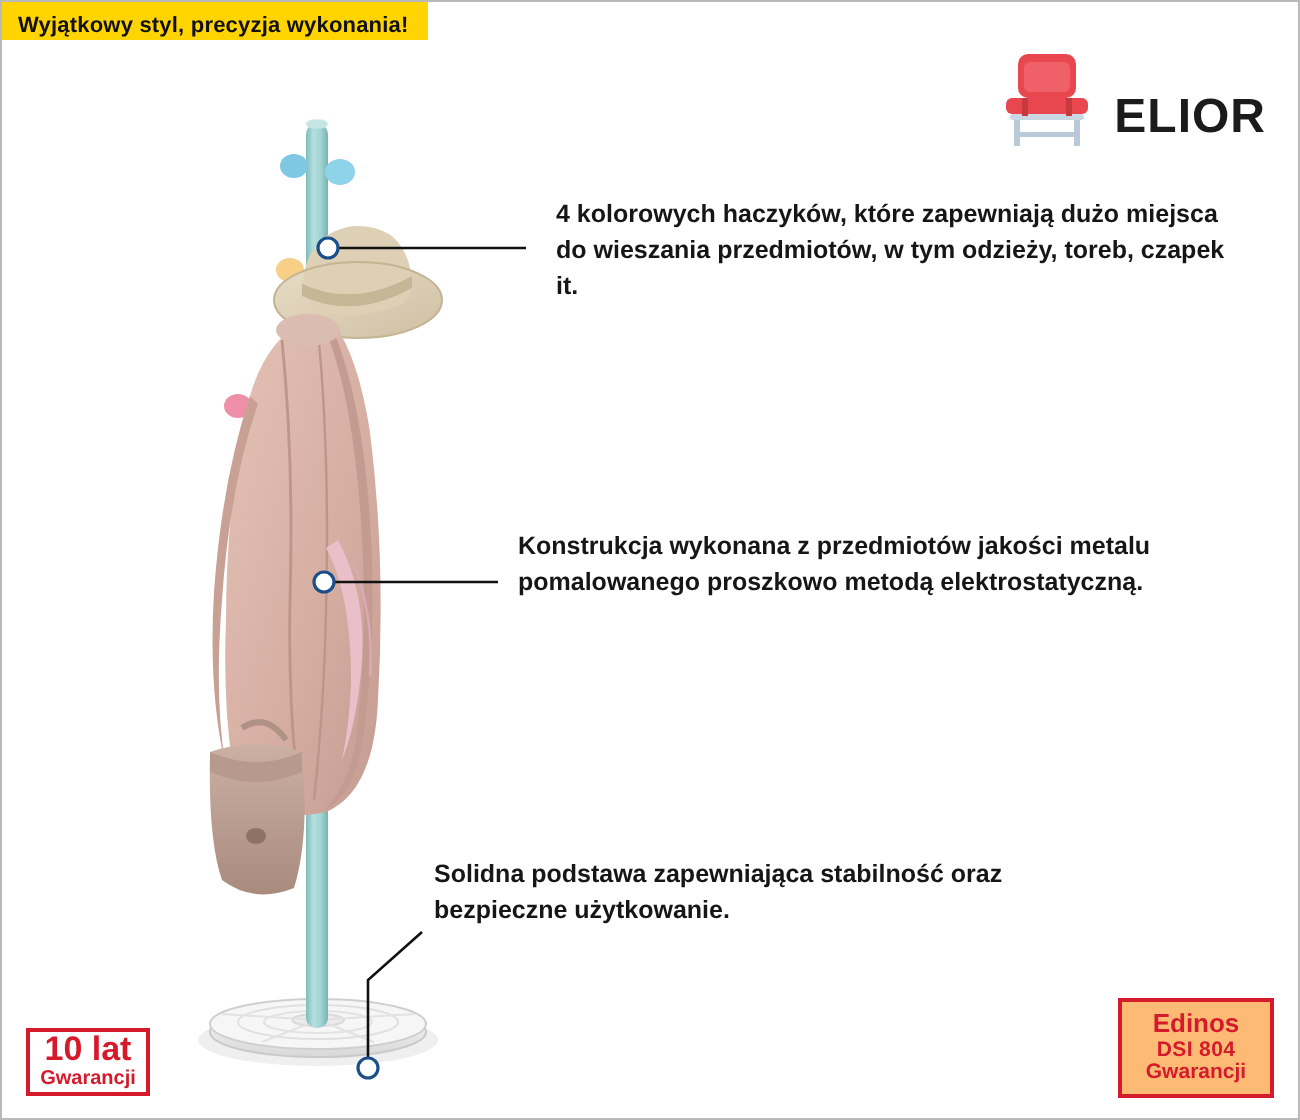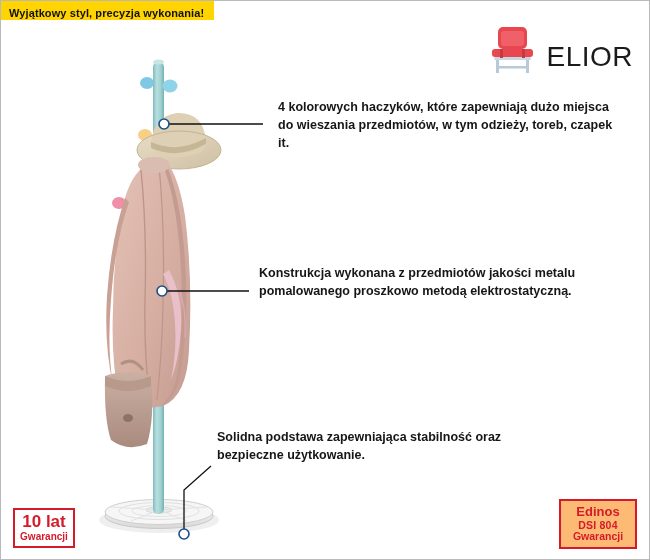--- a/index.html
+++ b/index.html
@@ -46,22 +46,22 @@
     display: flex;
     align-items: flex-end;
     gap: 6px;
   }
   .logo-chair {
     position: relative;
     width: 54px;
     height: 50px;
   }
   .logo-word {
-    font-size: 28px;
-    font-weight: normal;
+    font-size: 24px;
+    font-weight: bold;
     color: #1b1b1b;
     letter-spacing: 0.5px;
     line-height: 1;
     padding-bottom: 4px;
   }
   
   .callout {
     position: absolute;
     font-size: 12.5px;
     font-weight: bold;
@@ -70,21 +70,21 @@
   }
   .callout-1 { left: 277px; top: 98px; width: 340px; }
   .callout-2 { left: 258px; top: 264px; width: 355px; }
   .callout-3 { left: 216px; top: 428px; width: 330px; }
   
   .guarantee {
     position: absolute;
     left: 12px;
     bottom: 11px;
     width: 62px;
-    height: 40px;
+    height: 34px;
     border: 2px solid #d51b2b;
     box-sizing: border-box;
     display: flex;
     flex-direction: column;
     align-items: center;
     justify-content: center;
     background: #ffffff;
   }
   .guarantee-top {
     font-size: 17px;

